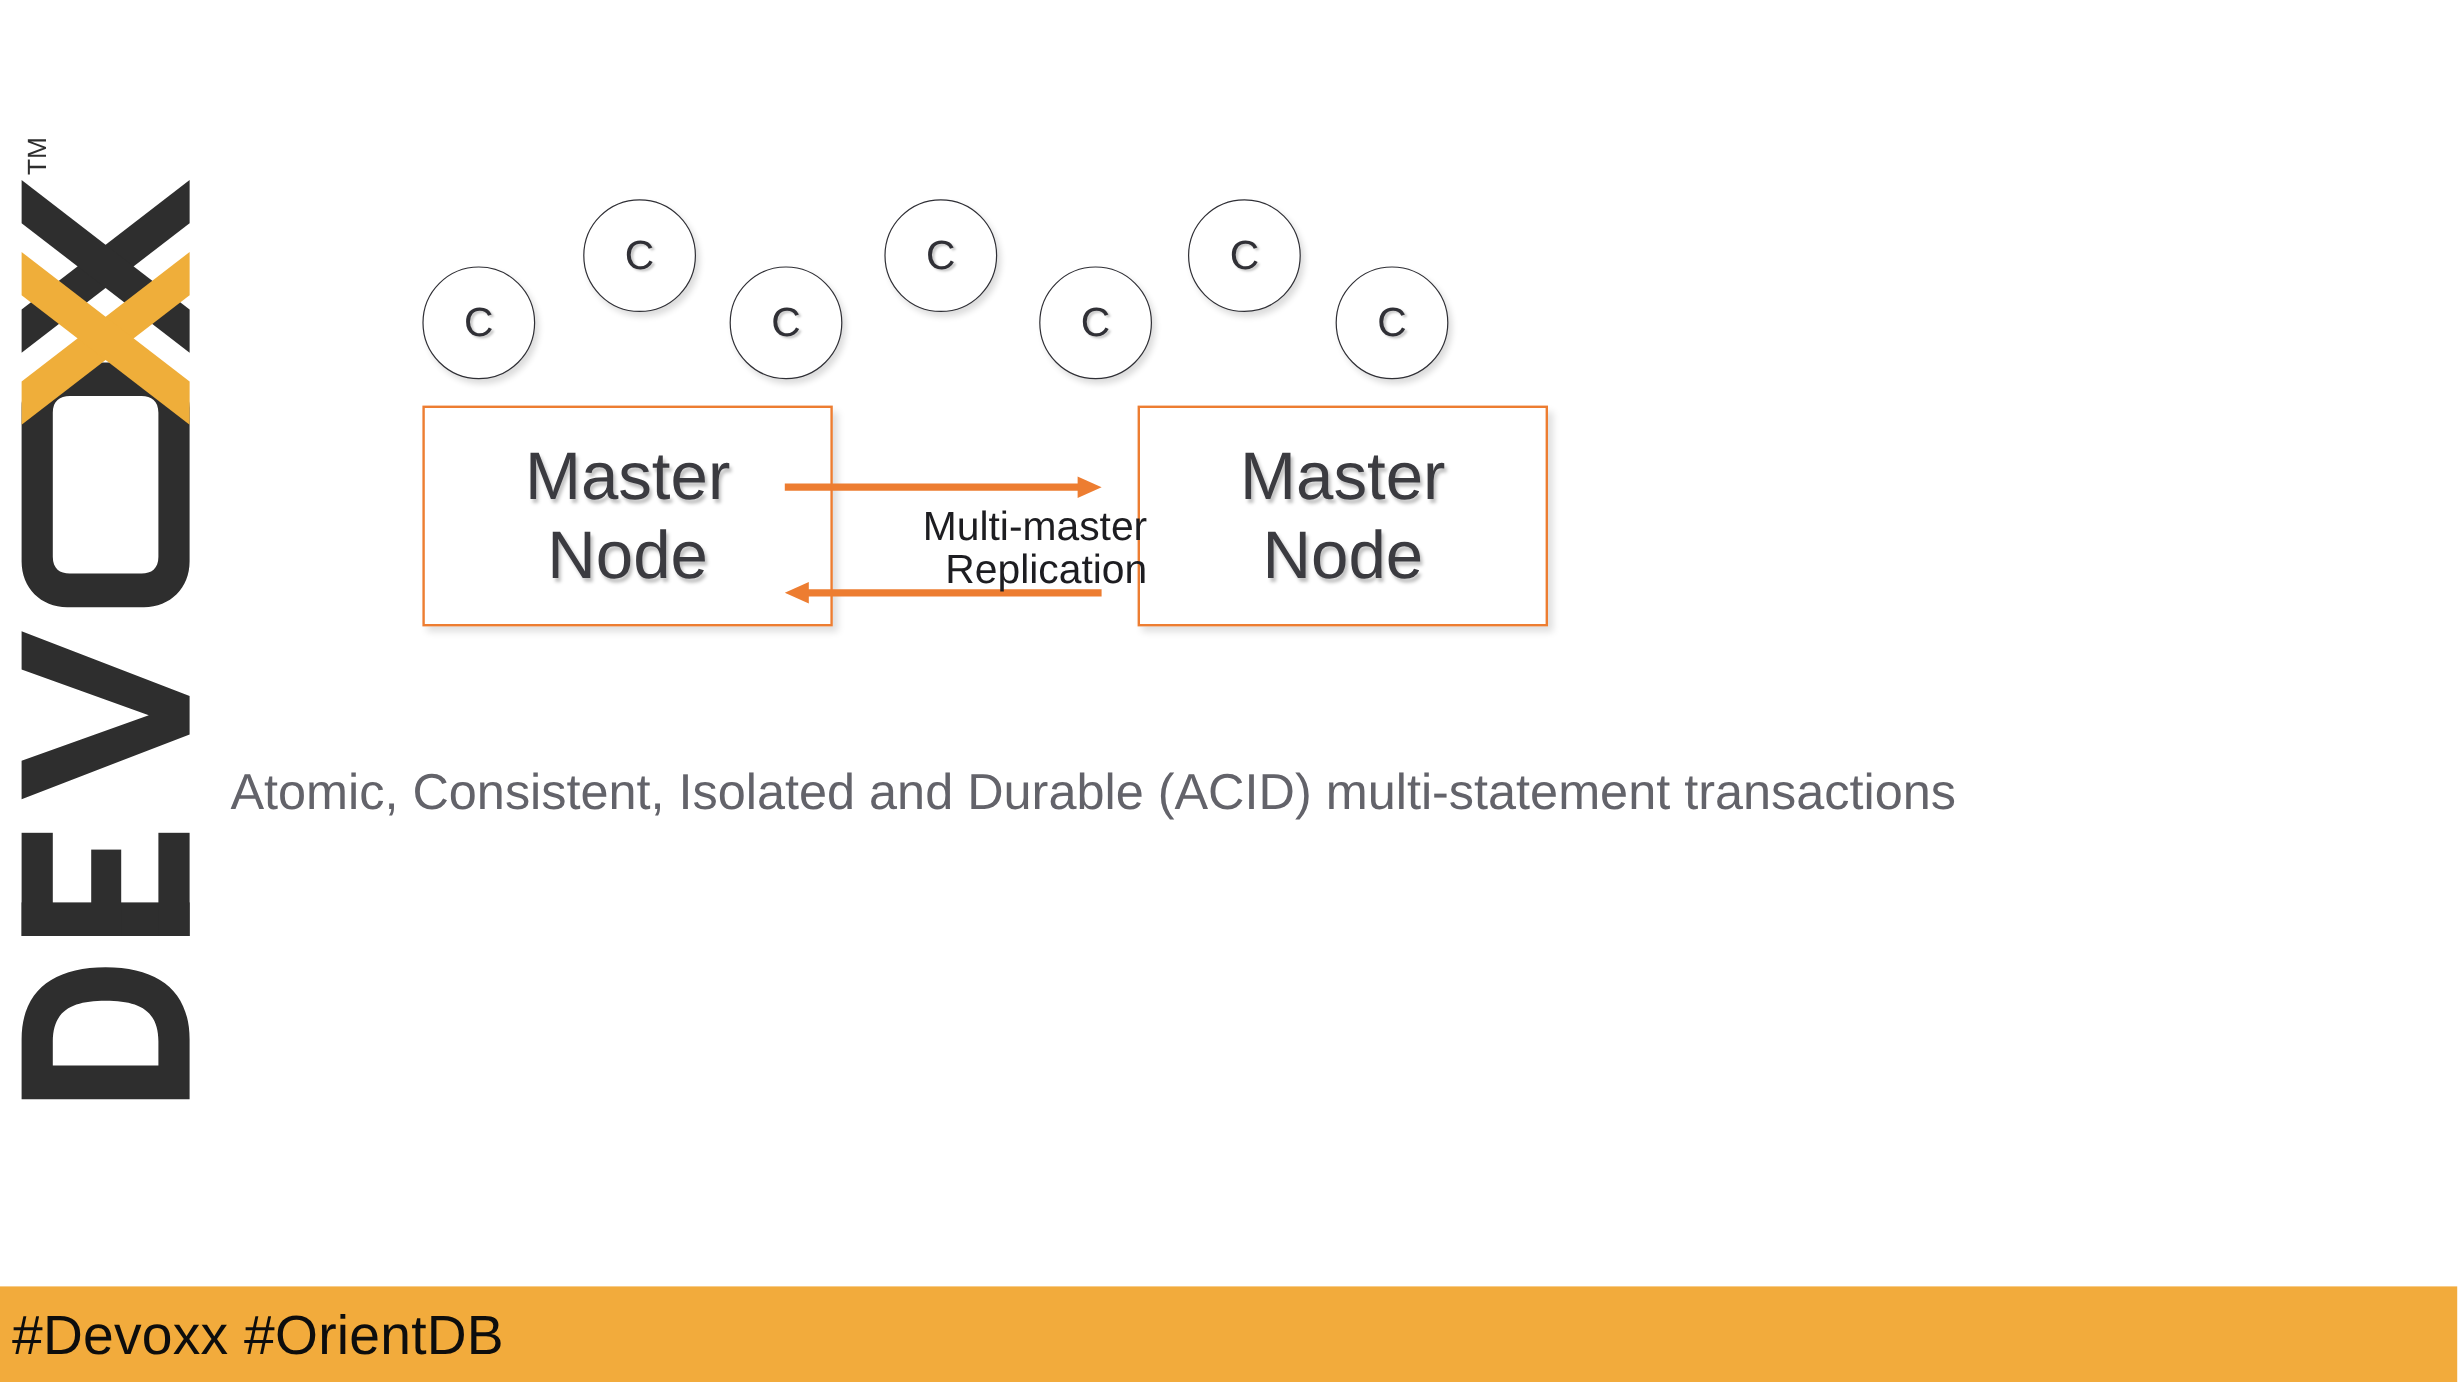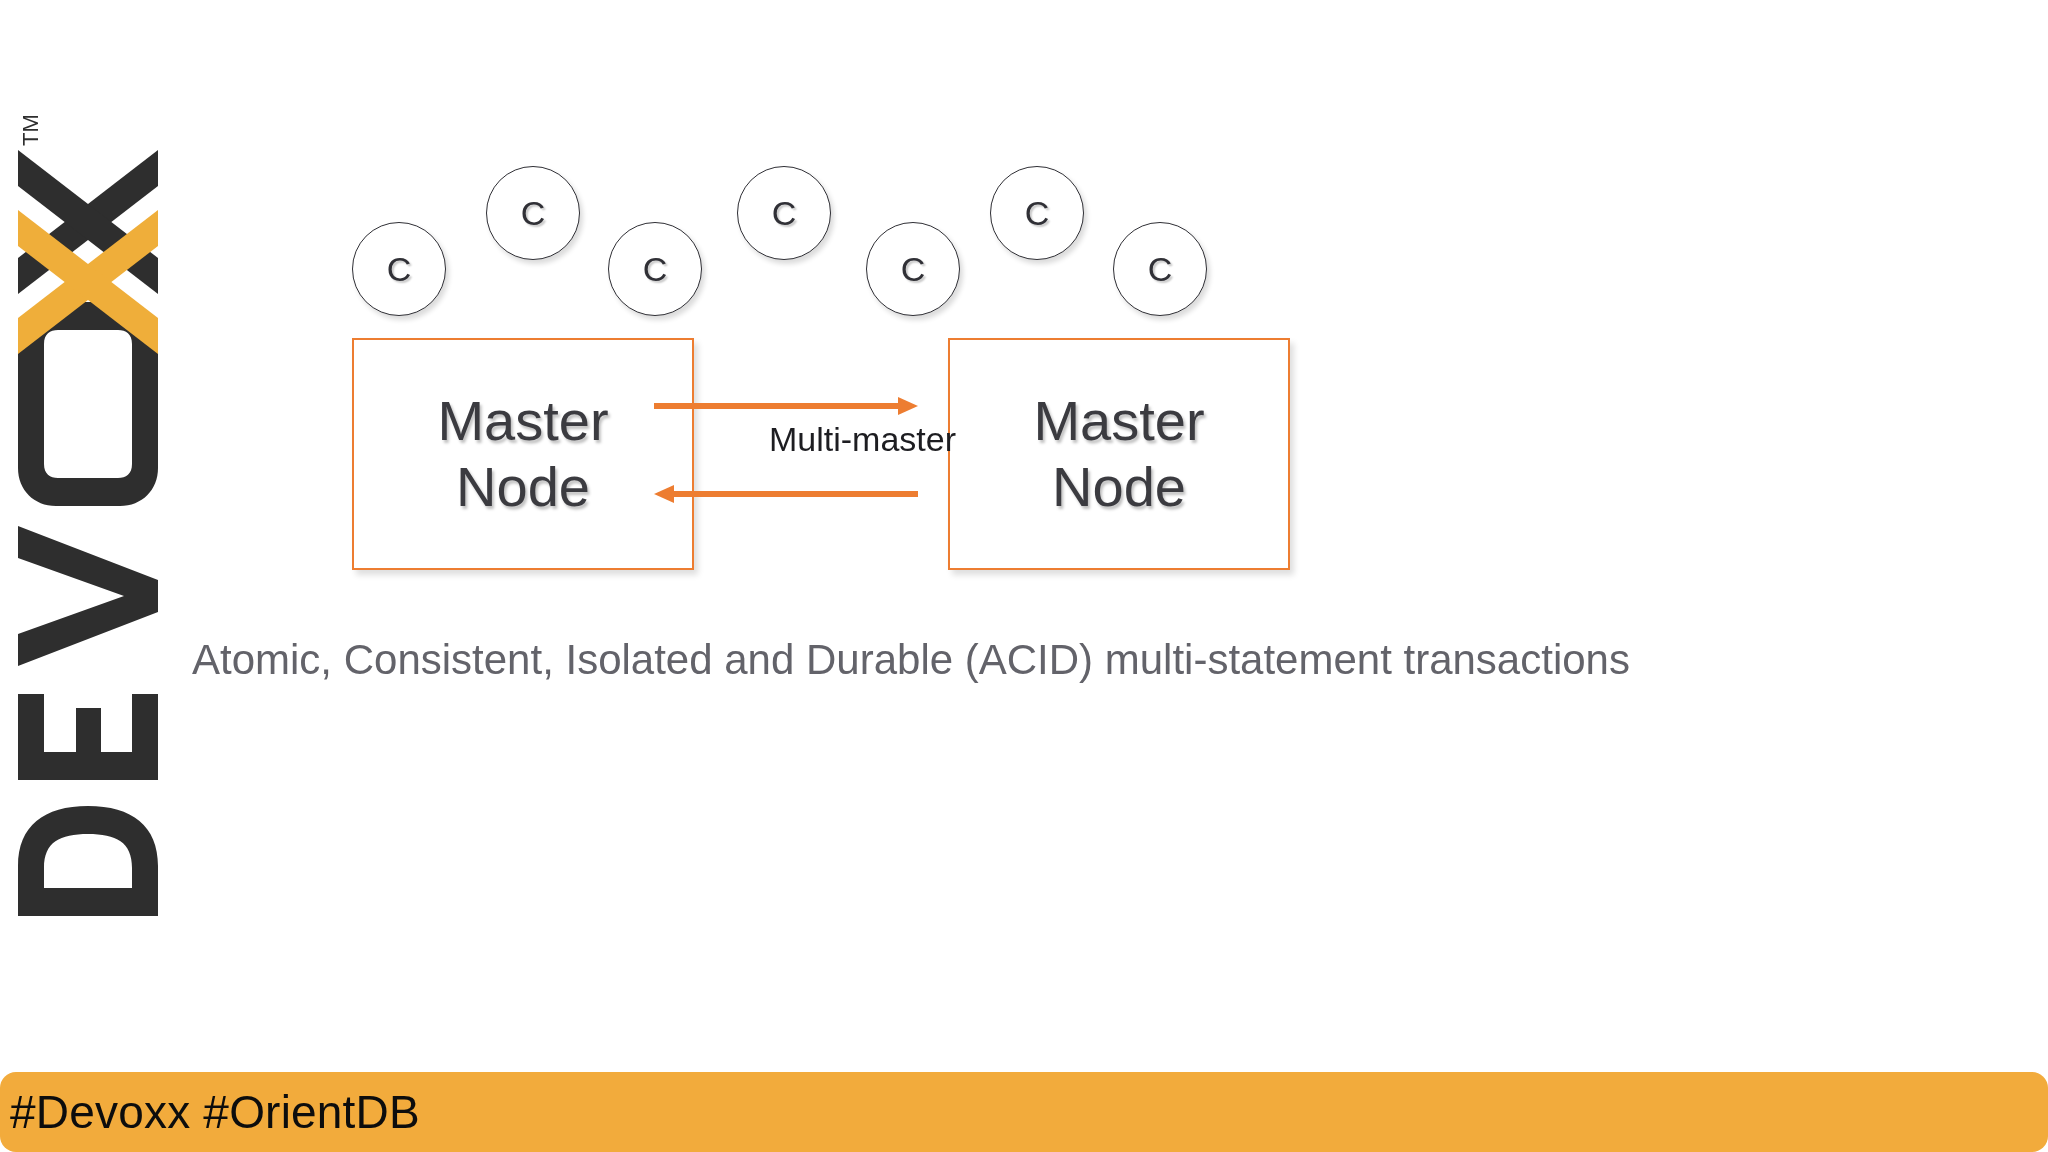--- a/index.html
+++ b/index.html
@@ -56,21 +56,21 @@
     justify-content: center;
     font-size: 34px;
     color: #303036;
     text-shadow: 2px 2px 2px rgba(0,0,0,0.22);
   }
 
   
   .master-box {
     position: absolute;
     width: 342px;
-    height: 232px;
+    height: 184px;
     border: 2.5px solid #ED7D31;
     background: #ffffff;
     box-shadow: 4px 5px 6px rgba(0,0,0,0.13);
     box-sizing: border-box;
     display: flex;
     flex-direction: column;
     align-items: center;
     justify-content: center;
   }
   .master-box .ml {
@@ -109,21 +109,20 @@
     left: 0;
     bottom: 0;
     width: 2048px;
     height: 80px;
     background: #F2AB3C;
     display: flex;
     align-items: center;
     justify-content: space-between;
     box-sizing: border-box;
     padding: 0 18px 0 10px;
-    border-radius: 16px;
   }
   .footer .hashtags,
   .footer .handle {
     font-size: 46px;
     color: #0d0d0d;
     letter-spacing: 0.2px;
   }
 </style>
 </head>
 <body>
@@ -209,20 +208,21 @@
 
       <g>
         <line x1="20" y1="99" x2="266" y2="99" stroke="#ED7D31" stroke-width="6"></line>
         <polygon points="22,90 2,99 22,108" fill="#ED7D31"></polygon>
       </g>
     </svg>
   </div>
 
   <div class="repl-label" style="left:616px;top:421px;">
     <div>Multi-master</div>
+    <div>Replication</div>
   </div>
 
   <div class="caption" style="left:192px;top:636px;">Atomic, Consistent, Isolated and Durable (ACID) multi-statement transactions</div>
 
   <div class="footer">
     <div class="hashtags">#Devoxx  #OrientDB</div>
   </div>
 
 </div>
 

